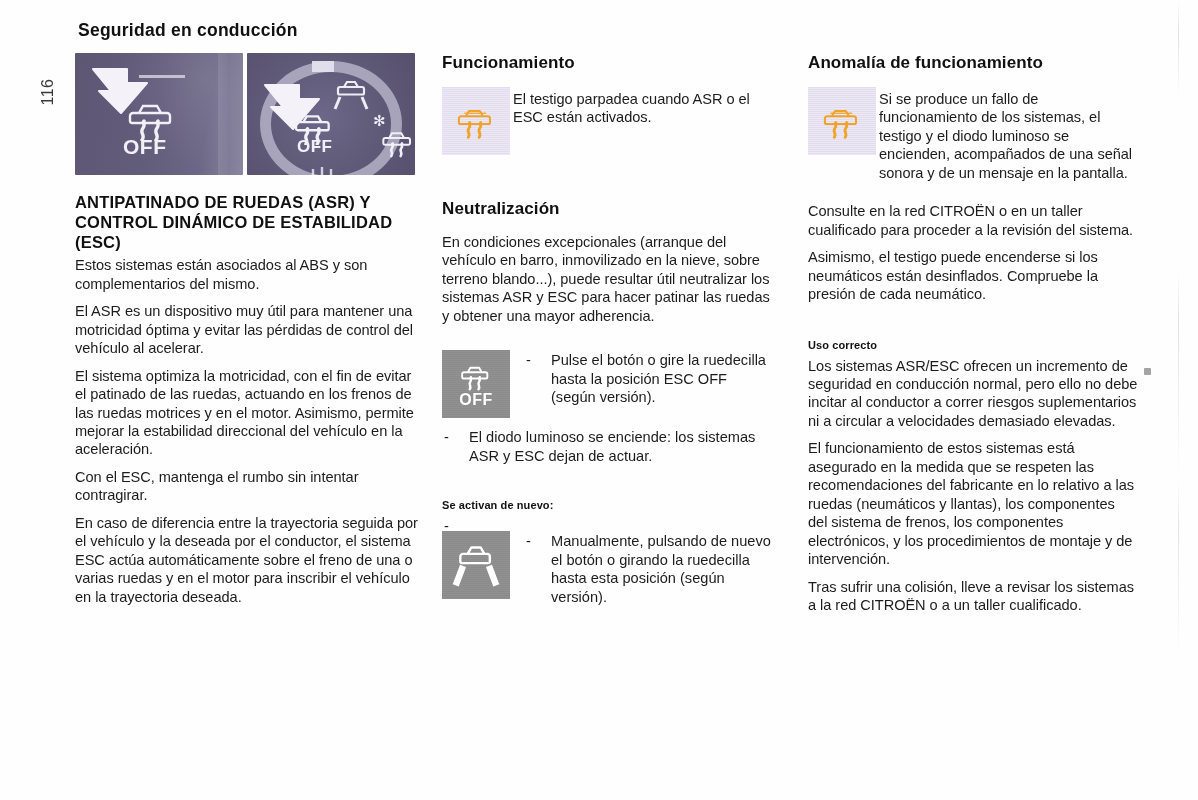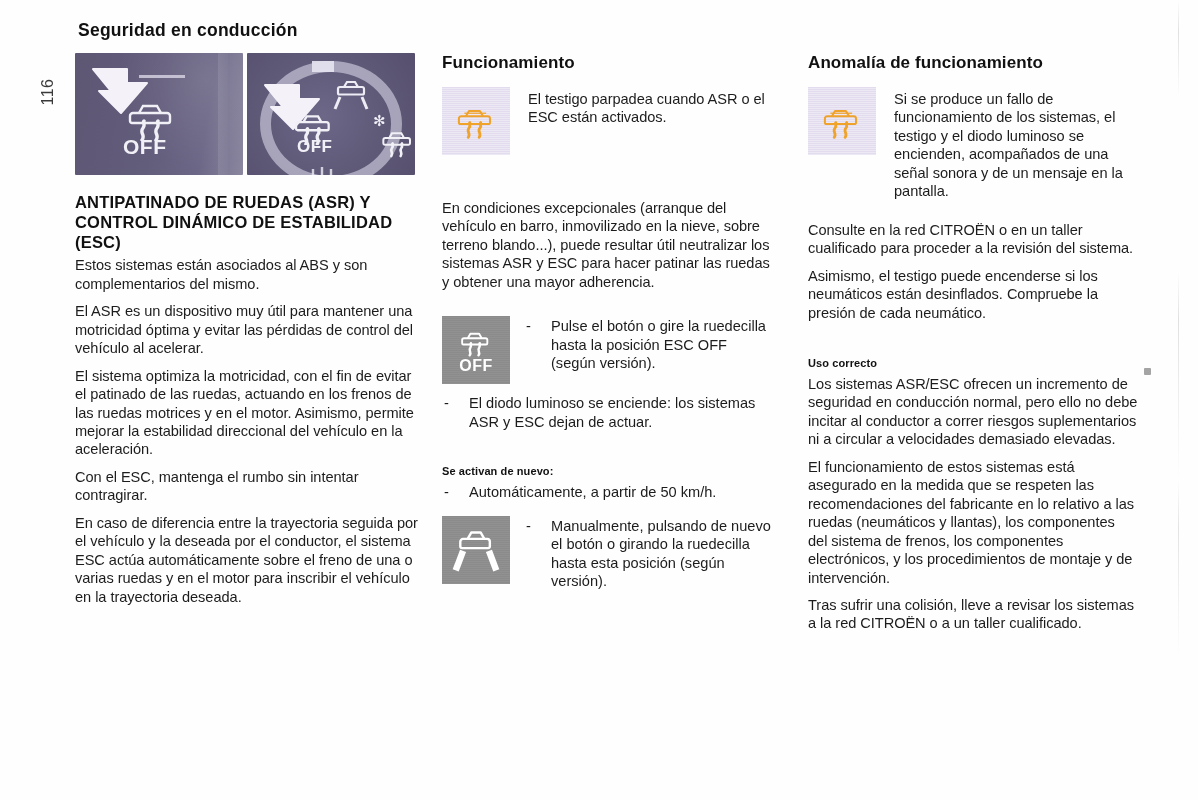--- a/index.html
+++ b/index.html
@@ -162,21 +162,21 @@
   .arrow {
     position: absolute;
     width: 0; height: 0;
   }
   .arrow svg { display: block; }
 
   
   .iconblock {
     display: flex;
     align-items: flex-start;
-    gap: 18px;
+    gap: 3px;
     margin-bottom: 10px;
   }
   .iconbox {
     width: 68px; height: 68px;
     flex: 0 0 68px;
     position: relative;
     display: flex;
     align-items: center;
     justify-content: center;
   }
@@ -353,20 +353,21 @@
           <path d="M31 43 c4 -5 -3 -7 1 -12 c3 -4 -1 -5 1 -7" stroke-width="3.6" stroke-linecap="round"></path>
         </svg>
       </div>
       <div class="txt">
         <p class="body">El testigo parpadea cuando ASR o el ESC están activados.</p>
       </div>
     </div>
 
     <div class="spacer-lg"></div>
 
+    <h2 class="section">Neutralización</h2>
     <p class="body">En condiciones excepcionales (arranque del vehículo en barro, inmovilizado en la nieve, sobre terreno blando...), puede resultar útil neutralizar los sistemas ASR y ESC para hacer patinar las ruedas y obtener una mayor adherencia.</p>
 
     <div class="spacer-sm"></div>
 
     <div class="bullet-with-icon">
       <div class="iconbox gray">
         <div style="display:flex;flex-direction:column;align-items:center;line-height:1;">
           <svg width="34" height="30" viewBox="0 0 54 44" fill="none" stroke="currentColor" stroke-width="3" stroke-linejoin="round" style="margin-bottom:1px;">
             <path d="M8 16 h34 a3 3 0 0 1 3 3 v5 a2 2 0 0 1 -2 2 h-36 a2 2 0 0 1 -2 -2 v-5 a3 3 0 0 1 3 -3 z"></path>
             <path d="M14 16 l4 -7 h14 l4 7"></path>
@@ -395,21 +396,20 @@
       </li>
     </ul>
 
     <div class="spacer-lg"></div>
 
     <h3 class="subsection">Se activan de nuevo:</h3>
 
     <ul class="dashes">
       <li>
         <span class="dash">-</span>
-        <span>Automáticamente, a partir de 50 km/h.</span>
       </li>
     </ul>
 
     <div style="height:14px;"></div>
 
     <div class="bullet-with-icon">
       <div class="iconbox gray">
         <svg width="48" height="48" viewBox="0 0 52 50" fill="none" stroke="currentColor" stroke-width="2.6" stroke-linejoin="round">
           <path d="M12 13 h26 a3 3 0 0 1 3 3 v5 a2 2 0 0 1 -2 2 h-28 a2 2 0 0 1 -2 -2 v-5 a3 3 0 0 1 3 -3 z"></path>
           <path d="M17 13 l4 -7 h10 l4 7"></path>

